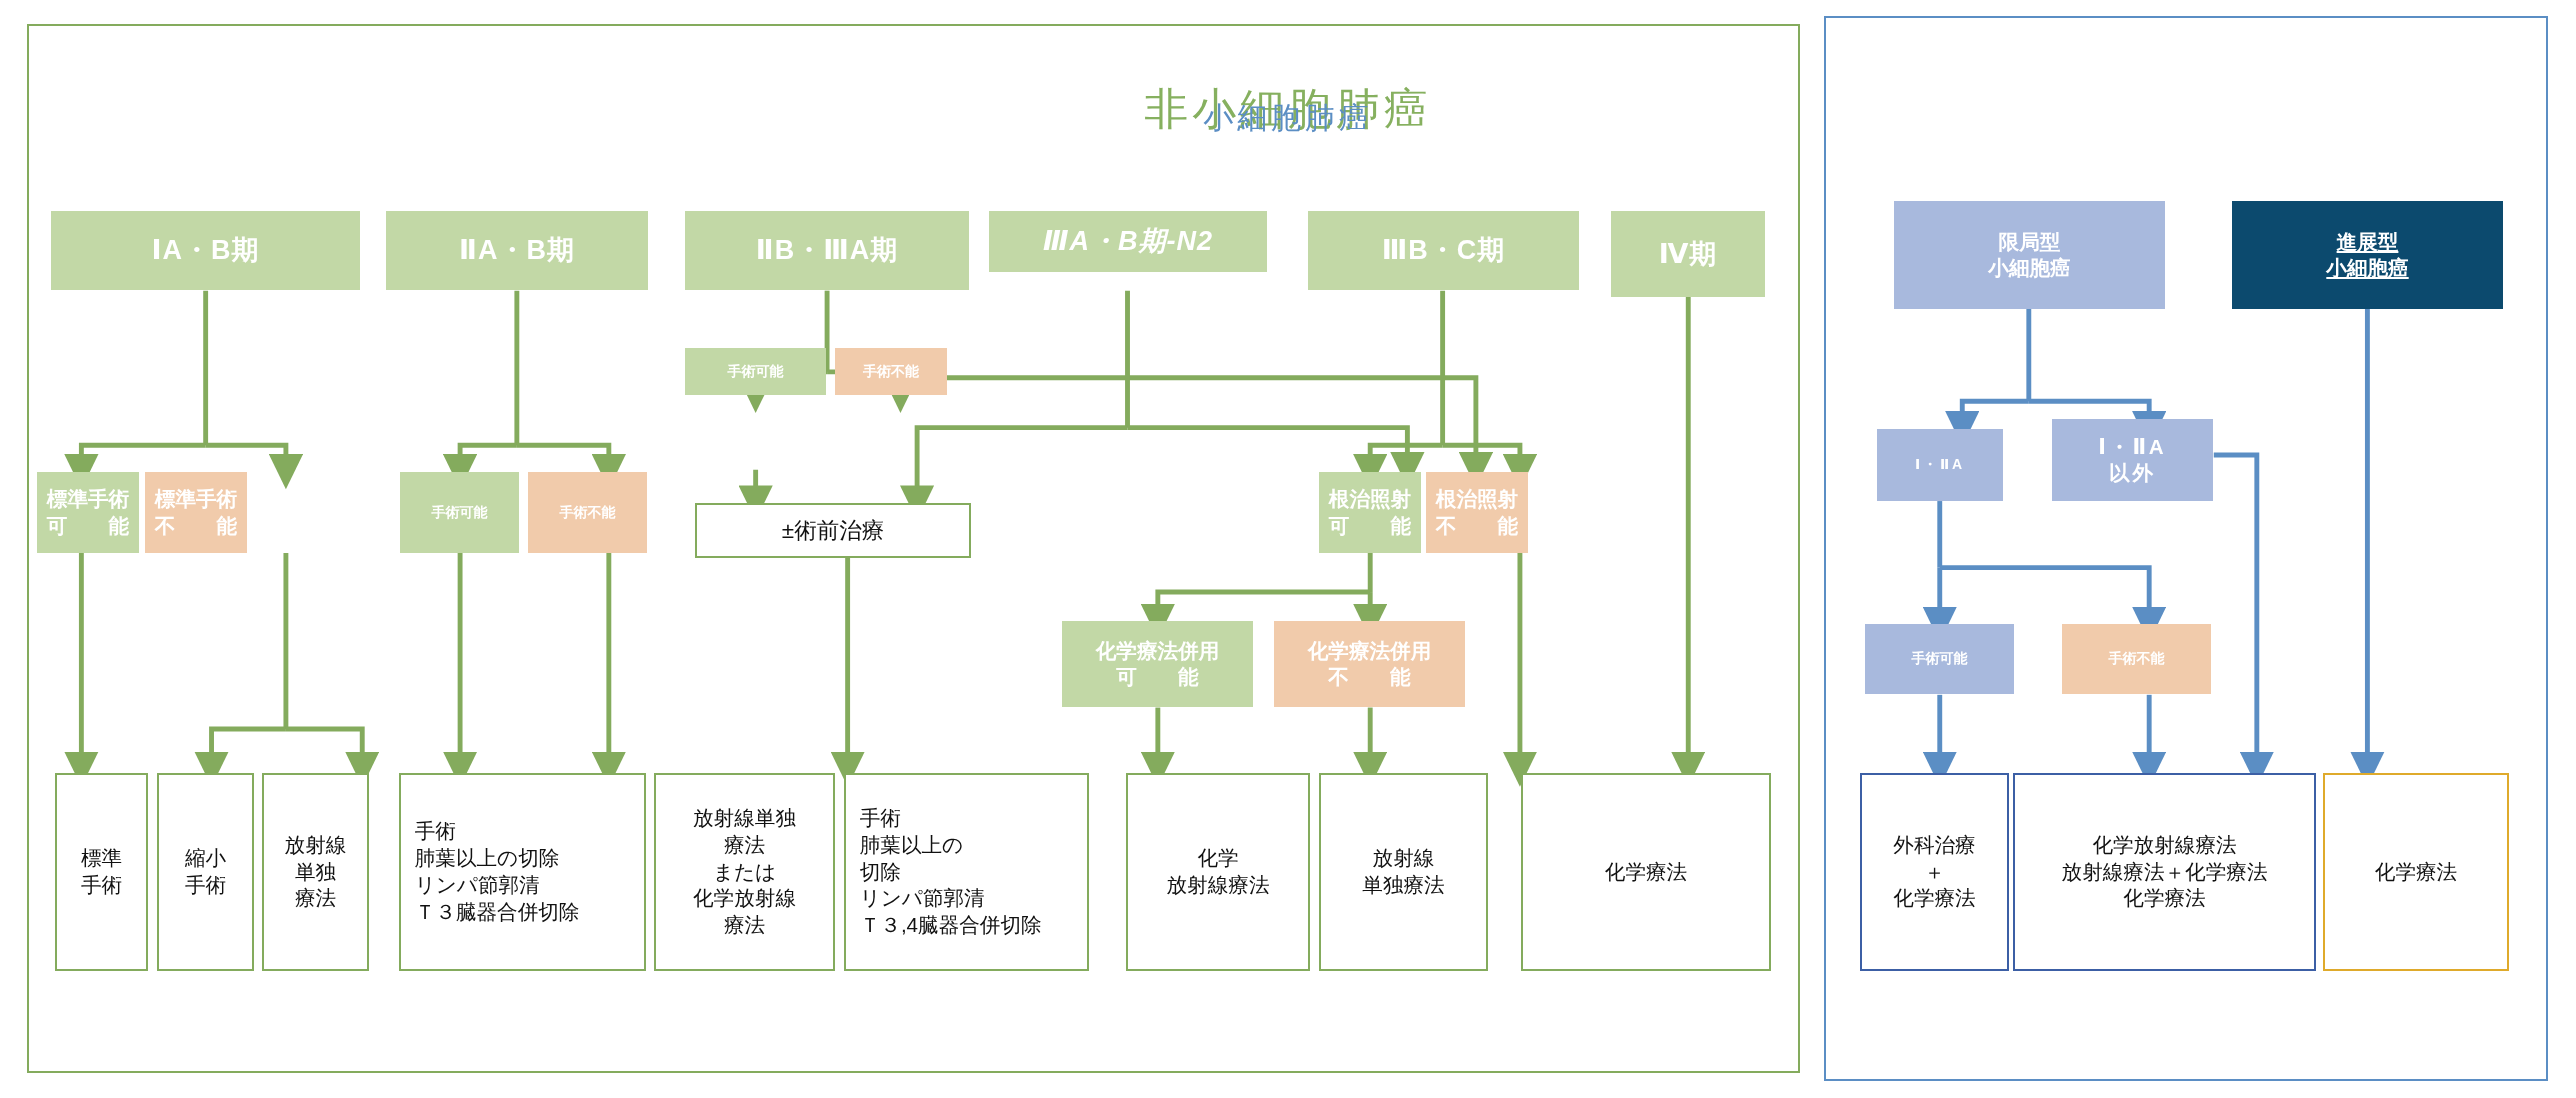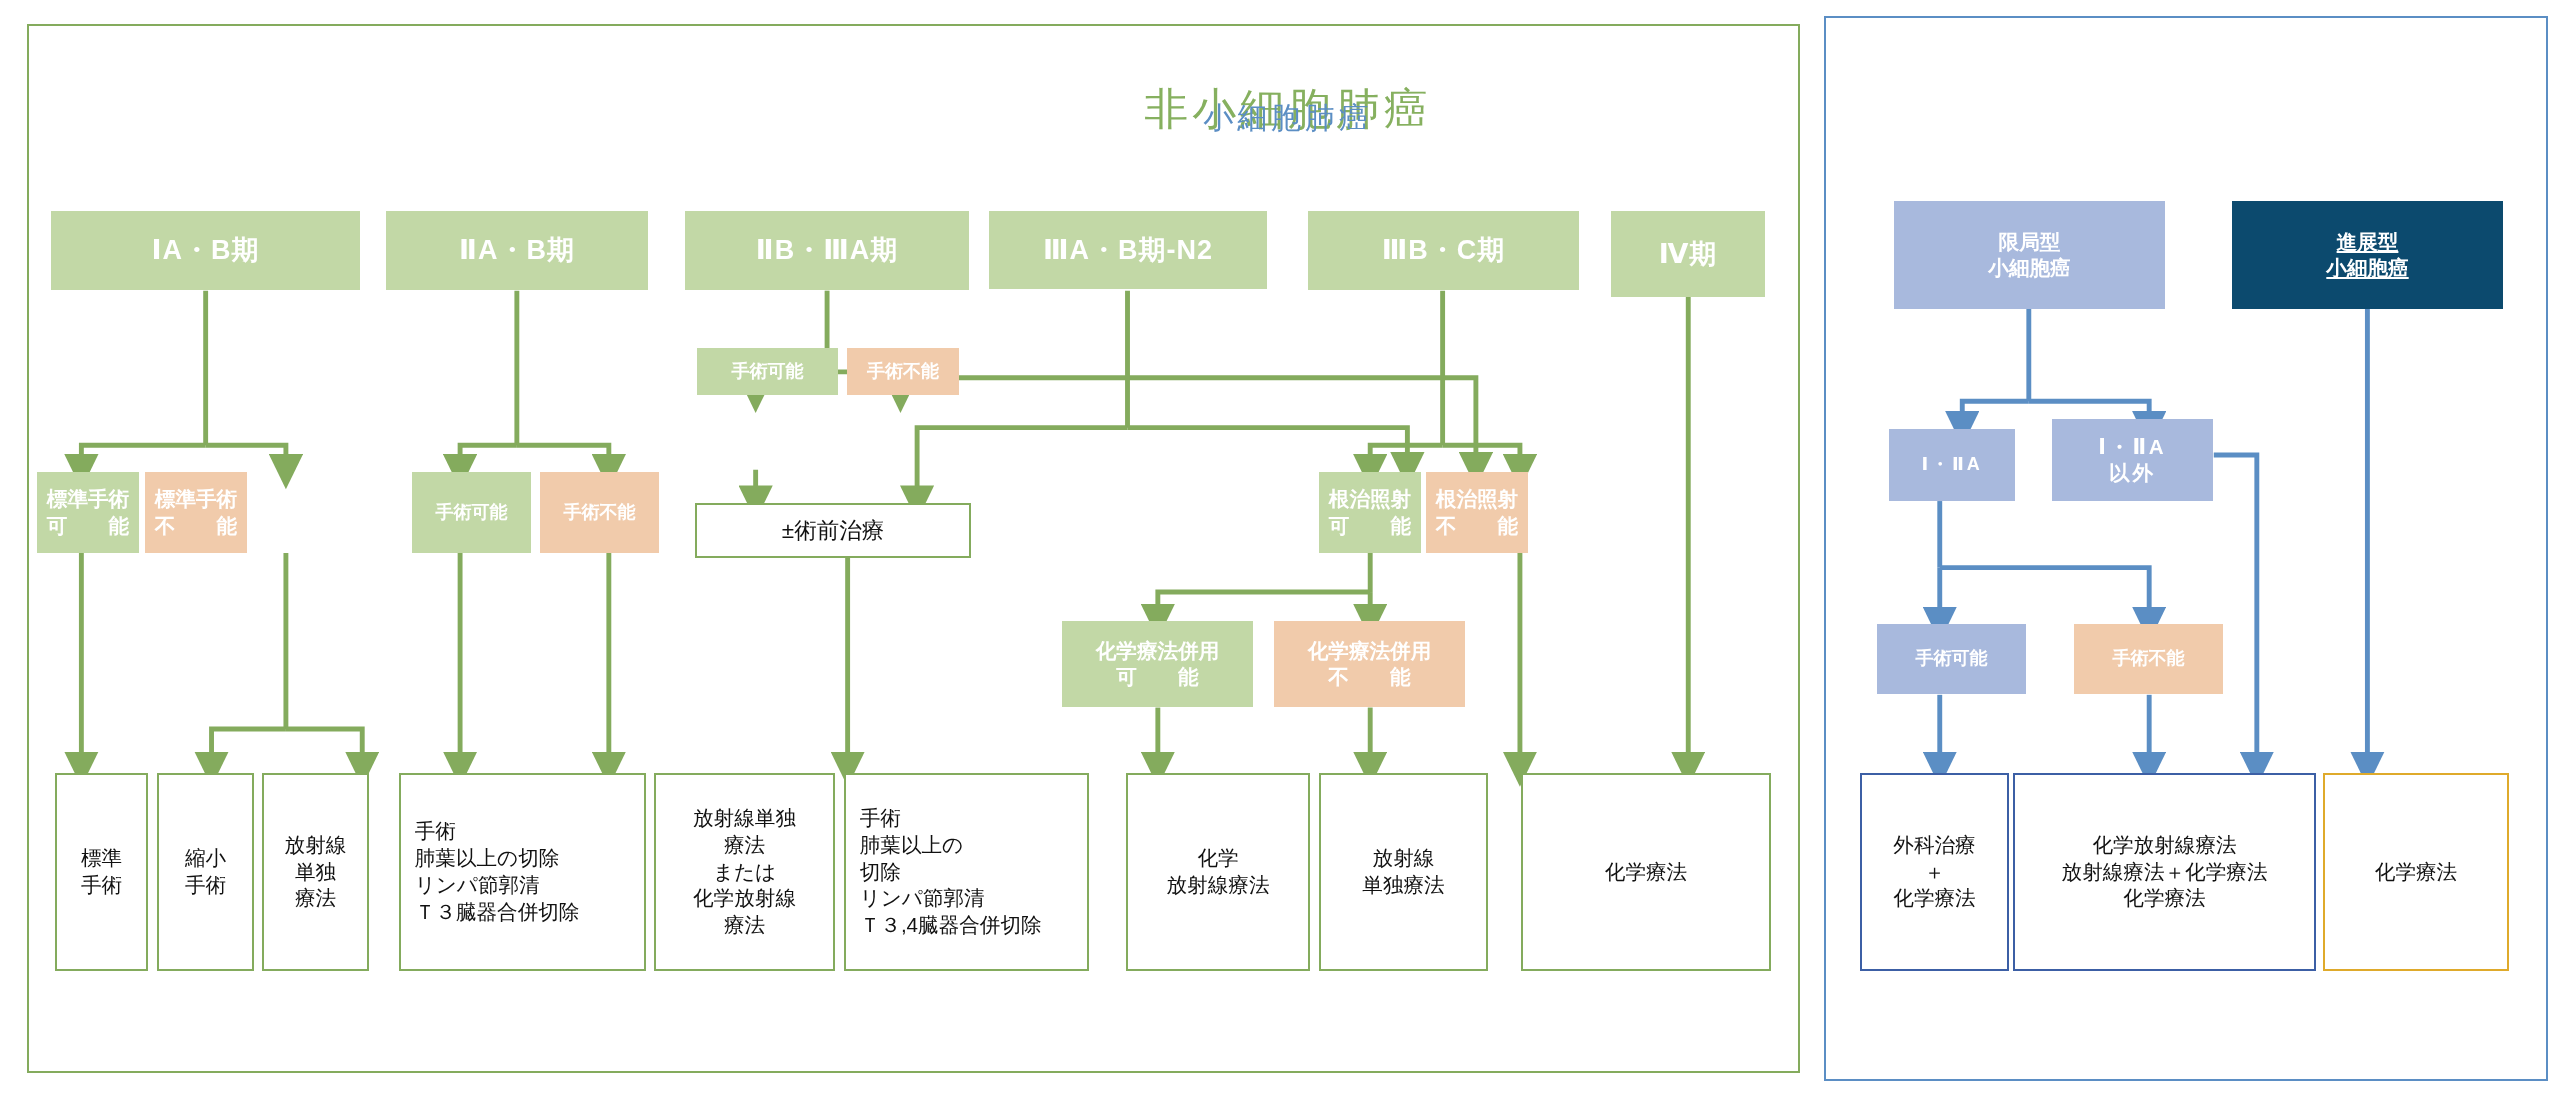--- a/index.html
+++ b/index.html
@@ -22,21 +22,21 @@
   .fill-peach{background:#f1cbab;color:#ffffff;font-weight:bold;}
   .fill-blue{background:#a8b9dd;color:#ffffff;font-weight:bold;}
   .fill-orange{background:#0c4a6e;color:#ffffff;font-weight:bold;text-decoration:underline;}
 
   
   .out-green{background:#fff;border:2.9px solid #84ab5d;color:#111;}
   .out-blue{background:#fff;border:2.9px solid #3c5fa5;color:#111;}
   .out-gold{background:#fff;border:2.9px solid #dfaa2b;color:#111;}
 
   .stage-label{font-size:27px;letter-spacing:1px;}
-  .chip-label{font-size:18px;letter-spacing:0px;margin-left:12px;}
+  .chip-label{font-size:14px;letter-spacing:0px;}
   .chip-label-2{font-size:20.6px;line-height:1.28;}
   .body-text{font-size:20.6px;line-height:1.30;font-weight:normal;}
   .body-text-l{font-size:22.5px;line-height:1.32;font-weight:normal;}
   .body-left{justify-content:flex-start;text-align:left;padding-left:13.7px;}
 
   svg.wires{position:absolute;left:0;top:0;width:2576px;height:1098px;pointer-events:none;}
 </style>
 </head>
 <body>
 
@@ -123,21 +123,21 @@
 
       <path d="M2262,465 L2306,465 L2306,786" marker-end="url(#ab)"></path>
 
       <path d="M2419,315 L2419,786" marker-end="url(#ab)"></path>
     </g>
   </svg>
 
   <div class="node fill-green stage-label" style="left:51px;top:211px;width:309px;height:79px;">ⅠA・B期</div>
   <div class="node fill-green stage-label" style="left:386px;top:211px;width:262px;height:79px;">ⅡA・B期</div>
   <div class="node fill-green stage-label" style="left:685px;top:211px;width:284px;height:79px;">ⅡB・ⅢA期</div>
-  <div class="node fill-green stage-label" style="left:989px;top:211px;width:278px;height:78px;">ⅢA・B期-N2</div>
+  <div class="node fill-green stage-label" style="left:989px;top:211px;width:278px;height:61px;font-style:italic;">ⅢA・B期-N2</div>
   <div class="node fill-green stage-label" style="left:1308px;top:211px;width:271px;height:79px;">ⅢB・C期</div>
   <div class="node fill-green stage-label" style="left:1611px;top:211px;width:154px;height:86px;">Ⅳ期</div>
 
   <div class="node fill-green chip-label" style="left:685px;top:348px;width:141px;height:47px;">手術可能</div>
   <div class="node fill-peach chip-label" style="left:835px;top:348px;width:112px;height:47px;">手術不能</div>
 
   <div class="node fill-green chip-label-2" style="left:37px;top:472px;width:102px;height:81px;white-space:pre;">標準手術
 可　　能</div>
   <div class="node fill-peach chip-label-2" style="left:145px;top:472px;width:102px;height:81px;white-space:pre;">標準手術
 不　　能</div>

